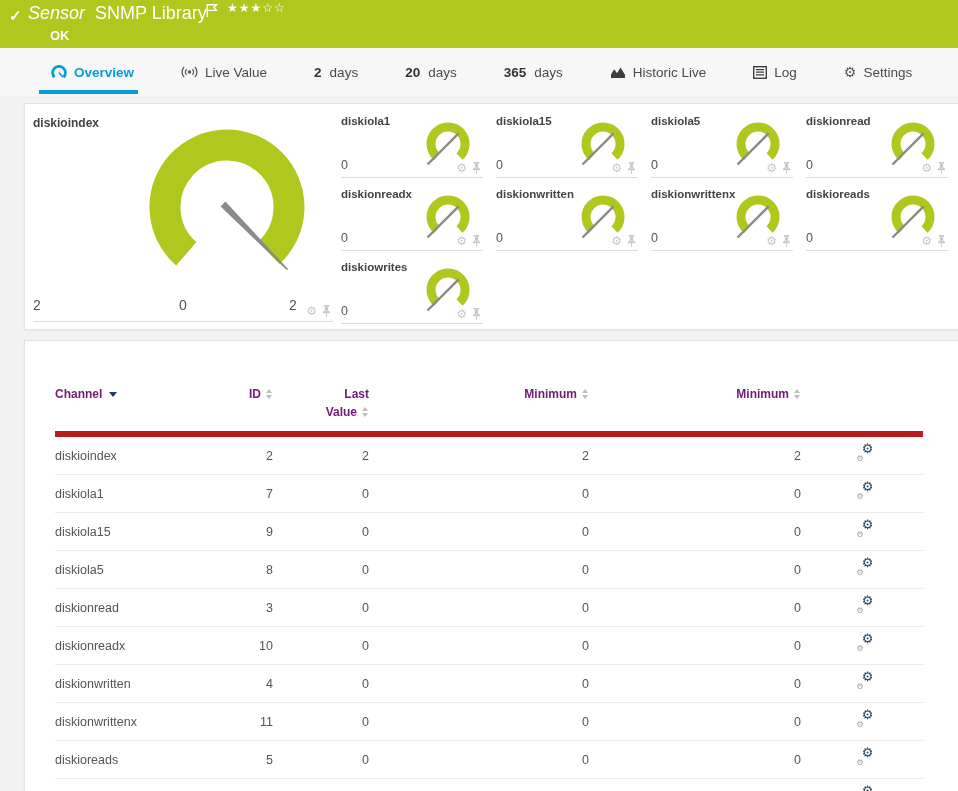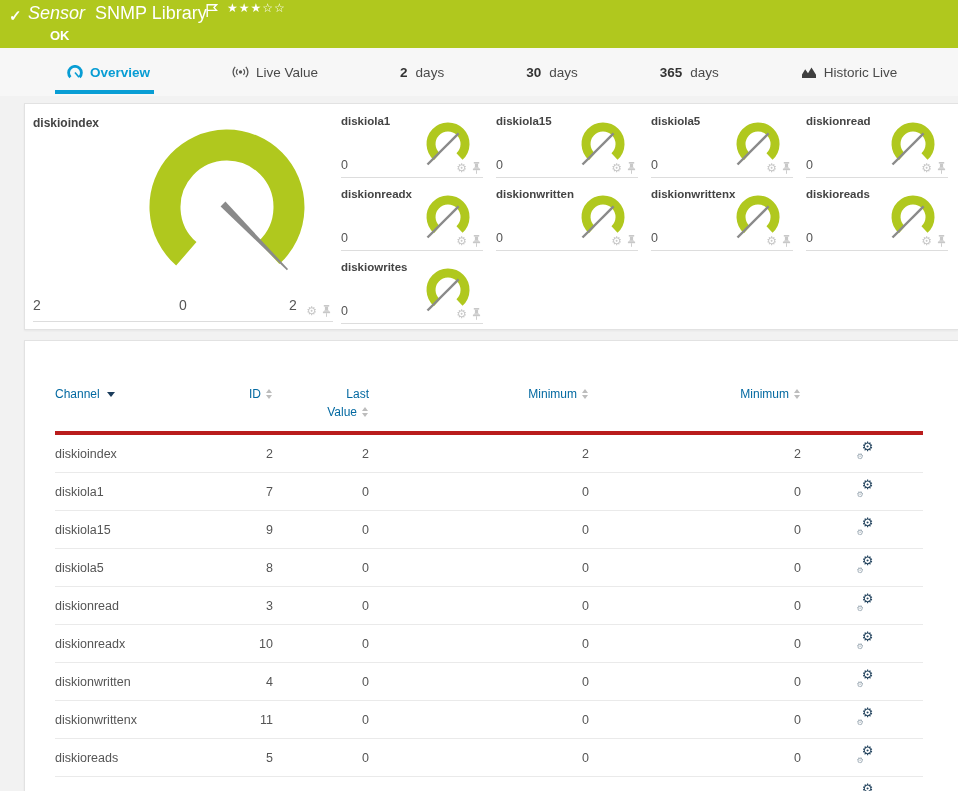--- a/index.html
+++ b/index.html
@@ -10,21 +10,21 @@
   }
   
   .topbar { position:relative; height:48px; background:#b0c81e; color:#fff; }
   .check-icon { position:absolute; left:9px; top:7px; font-size:15px; font-weight:bold; }
   .titleline { position:absolute; left:28px; top:3px; font-size:18px; white-space:nowrap; }
   .kind { font-style:italic; margin-right:10px; }
   .flag-wrap { position:absolute; left:206px; top:3px; }
   .stars { position:absolute; left:227px; top:1px; font-size:12px; letter-spacing:1px; cursor:pointer; }
   .ok-label { position:absolute; left:50px; top:28px; font-size:13px; font-weight:bold; }
   
-  .tabbar { height:48px; background:#f7f7f7; display:flex; align-items:center; padding-left:67px;gap:35px; }
+  .tabbar { height:48px; background:#f7f7f7; display:flex; align-items:center; padding-left:51px; }
   .tab { position:relative; height:48px; display:flex; align-items:center; gap:7px;
          font-size:13.5px; color:#444; margin-right:47px; cursor:pointer; white-space:nowrap; }
   .tab .tnum { font-weight:bold; color:#333; margin-right:1px; }
   .tab .tlabel { color:#4a4a4a; }
   .tab.active .tlabel { color:#089dd4; font-weight:bold; }
   .tab.active::after { content:""; position:absolute; left:-12px; right:-4px; bottom:2px;
          height:4px; background:#089dd4; }
   .ticon { display:inline-flex; align-items:center; }
   .gear-glyph { font-size:14px; color:#555; line-height:1; }
   
@@ -47,22 +47,22 @@
                 column-gap:13px; row-gap:4px; grid-auto-rows:69px; }
   .gauge-sm { position:relative; border-bottom:1px solid #ddd; }
   .gauge-sm .gtitle { font-size:11.5px; padding-top:6px; }
   .gauge-sm svg.dial { position:absolute; right:4px; top:10px; }
   .gauge-sm .gvalue { bottom:5px; font-size:12.5px; }
   .gauge-sm .wicons { bottom:3px; }
   
   table.channels { border-collapse:collapse; margin:44px 30px 0 30px; width:868px; table-layout:fixed; }
   col.c-channel{width:190px;} col.c-id{width:34px;} col.c-last{width:96px;}
   col.c-min{width:220px;} col.c-max{width:212px;} col.c-set{width:116px;}
-  th { font-size:12px; color:#0369a1; font-weight:normal; text-align:right; vertical-align:top;
-       padding:0 6px 10px 0; border-bottom:4px solid #b91c1c; line-height:1.5; cursor:pointer; }
+  th { font-size:12px; color:#701a75; font-weight:bold; text-align:right; vertical-align:top;
+       padding:0 6px 10px 0; border-bottom:6px solid #b91c1c; line-height:1.5; cursor:pointer; }
   th.h-channel { text-align:left; padding-left:0; }
   th.h-set { cursor:default; }
   td { font-size:12.5px; color:#555; text-align:right; padding:9px 6px 9px 0;
        border-bottom:1px solid #eaeaea; }
   td.c-channel { text-align:left; padding-left:0; }
   td.c-set, th.h-set { text-align:center; padding-right:0; }
   .sort { display:inline-block; width:7px; margin-left:5px; vertical-align:-1px; }
   .sort i { display:block; width:0; height:0; border-left:3.5px solid transparent; border-right:3.5px solid transparent; }
   .sort .up { border-bottom:4px solid #bdbdbd; margin-bottom:2px; }
   .sort .dn { border-top:4px solid #bdbdbd; }
@@ -109,21 +109,21 @@
         </svg>
       </span>
 
     <span class="tlabel">Live Value</span>
   </div>
     <div class="tab">
     <b class="tnum">2</b>
     <span class="tlabel">days</span>
   </div>
     <div class="tab">
-    <b class="tnum">30</b>
+    <b class="tnum">20</b>
     <span class="tlabel">days</span>
   </div>
     <div class="tab">
     <b class="tnum">365</b>
     <span class="tlabel">days</span>
   </div>
     <div class="tab">
       <span class="ticon">
         <svg width="16" height="13" viewBox="0 0 16 13">
           <path d="M1,12 L1,8.5 4.2,3.2 7,7.2 10.5,1.5 15,8.8 15,12 Z" fill="#3f3f3f"></path>

